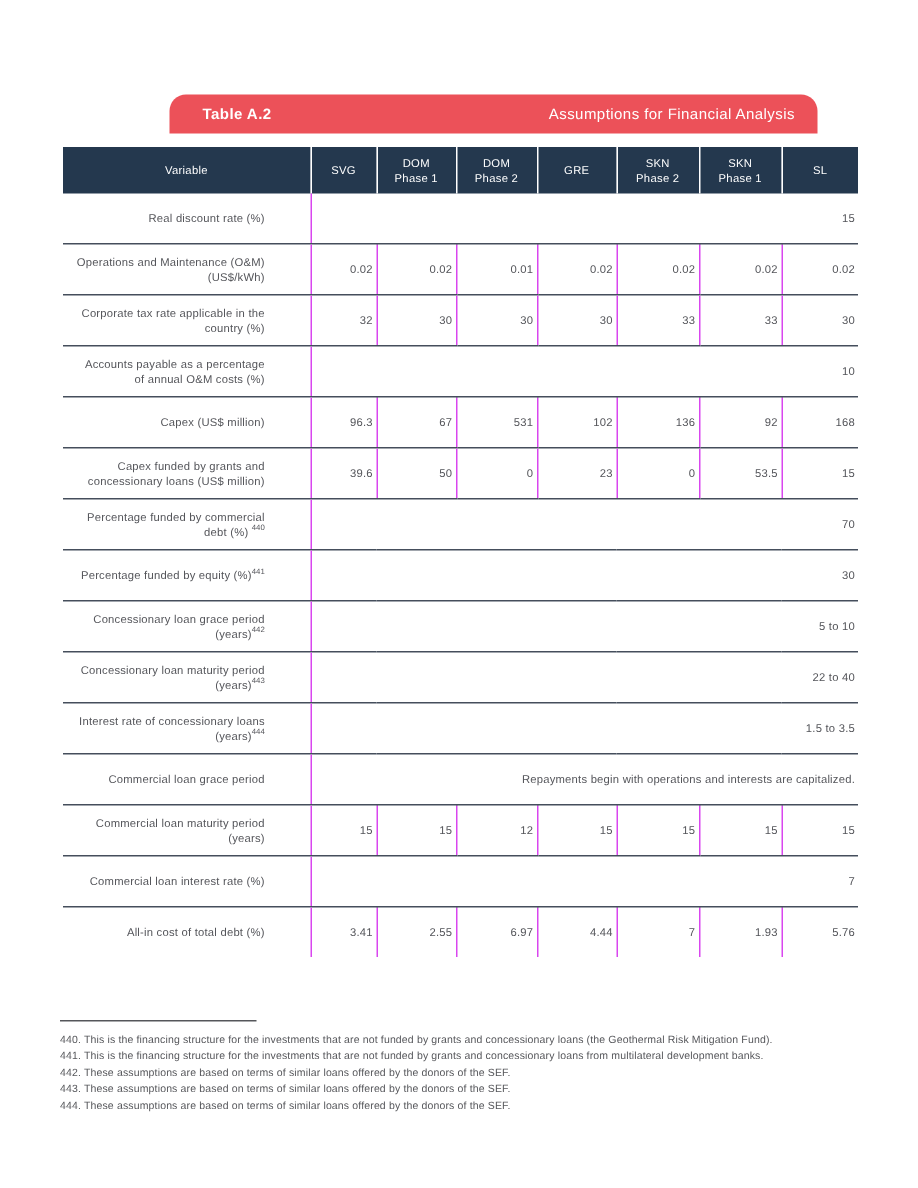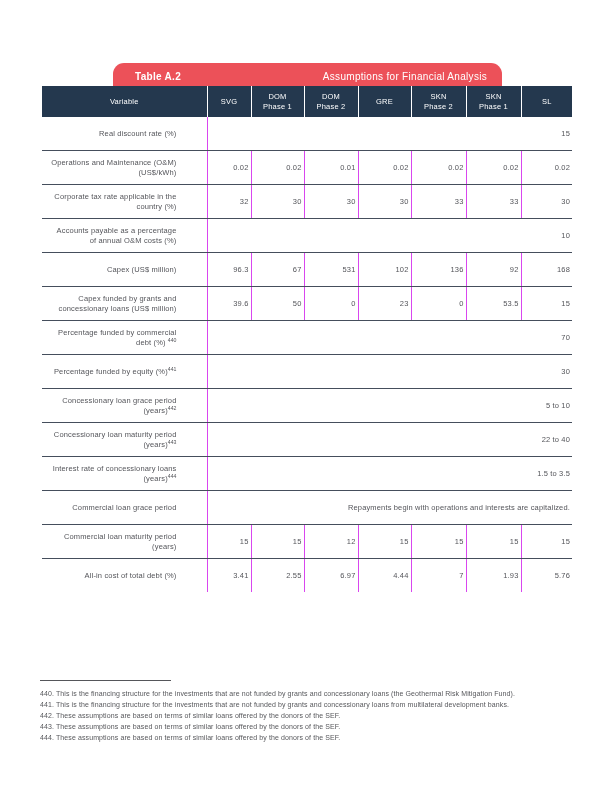--- a/index.html
+++ b/index.html
@@ -1,28 +1,28 @@
 <!DOCTYPE html>
 <html><head>
 <meta charset="utf-8">
 <style>
   html,body { margin:0; padding:0; background:#ffffff; }
   body { width:612px; height:792px; font-family:"Liberation Sans", sans-serif; }
   .page { position:relative; width:612px; height:792px; overflow:hidden; background:#fff; }
 
   
-  .banner { position:absolute; left:113px; top:63px; width:389px; height:26px;
+  .banner { position:absolute; left:113px; top:63px; width:432px; height:26px;
             background:#ec5159; border-radius:11px 11px 0 0;
             display:flex; align-items:center; color:#fff; z-index:1; }
   .banner .tag { font-weight:bold; margin-left:22px; font-size:10px; letter-spacing:.3px; }
   .banner .title { flex:1; text-align:right; padding-right:15px; font-size:10px; letter-spacing:.3px;margin-left:20px; }
 
   
   .tbl-wrap { position:absolute; left:42px; top:86px; width:530px; z-index:2; }
-  table { border-collapse:collapse; width:530px; table-layout:fixed; background:#fff; }
+  table { border-collapse:collapse; width:530px; table-layout:fixed; background:#fff;margin-top:12px; }
   thead th { background:#24384e; color:#ffffff; font-weight:normal; font-size:7.5px;
              line-height:9.5px; white-space:pre-line; height:31px; vertical-align:middle;
              text-align:center; padding:0 1px; letter-spacing:.2px; }
   thead th + th { border-left:1px solid #ffffff; }
   tbody td { font-size:7.5px; line-height:9.8px; color:#54555a; vertical-align:middle;
              border-bottom:1px solid #454e5c; height:25px; letter-spacing:.15px; }
   tbody tr:last-child td { border-bottom:none; }
   td.lbl { text-align:right; padding:4px 30px 4px 8px; }
   td.val, td.merged { text-align:right; border-left:1px solid #d946ef; padding:3px 2px; }
   sup { font-size:5.2px; line-height:0; letter-spacing:0; }
@@ -151,20 +151,24 @@
             <td class="lbl">Commercial loan maturity period (years)</td>
             <td class="val">15</td>
             <td class="val">15</td>
             <td class="val">12</td>
             <td class="val">15</td>
             <td class="val">15</td>
             <td class="val">15</td>
             <td class="val">15</td>
           </tr>
           <tr>
+            <td class="lbl">Commercial loan interest rate (%)</td>
+            <td class="merged" colspan="7">7</td>
+          </tr>
+          <tr>
             <td class="lbl">All-in cost of total debt (%)</td>
             <td class="val">3.41</td>
             <td class="val">2.55</td>
             <td class="val">6.97</td>
             <td class="val">4.44</td>
             <td class="val">7</td>
             <td class="val">1.93</td>
             <td class="val">5.76</td>
           </tr>
         </tbody>

